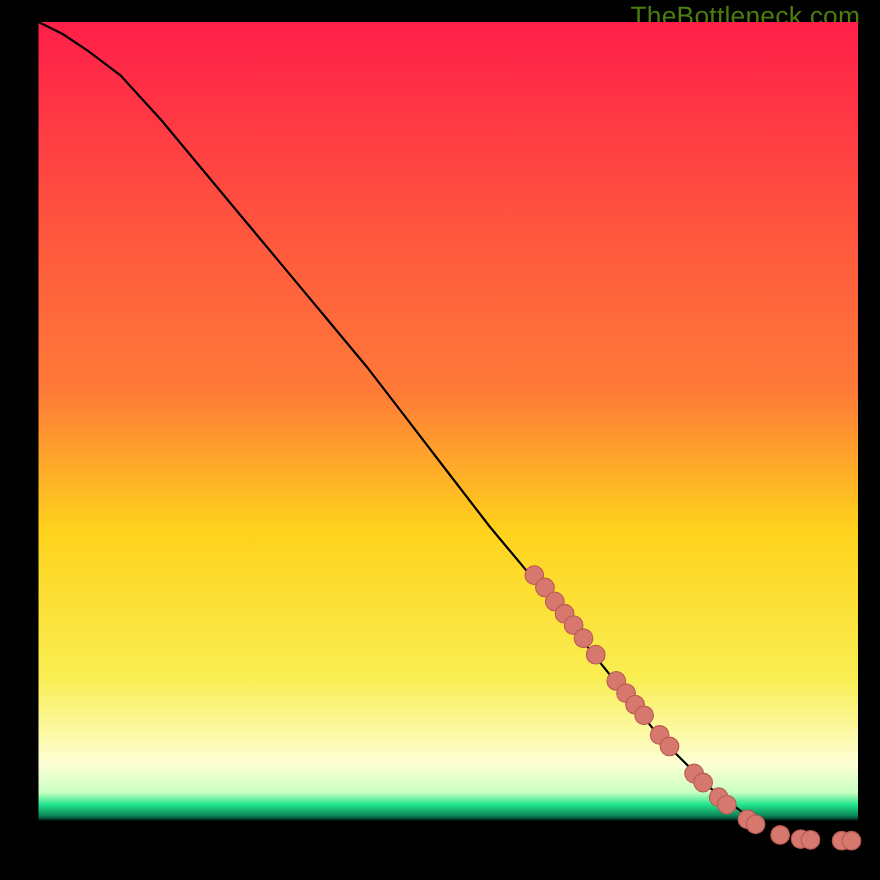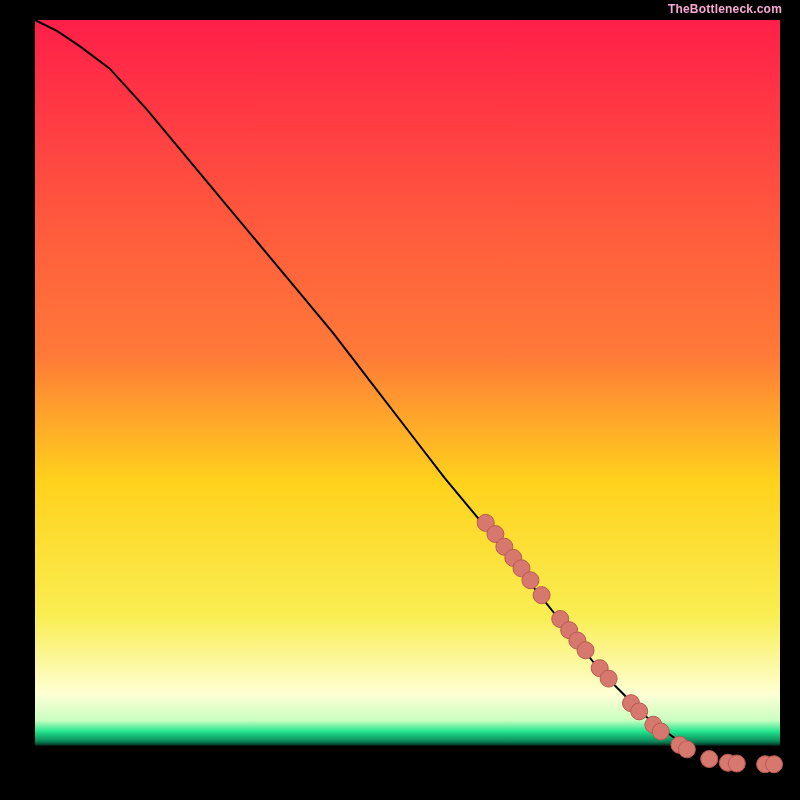--- a/index.html
+++ b/index.html
@@ -8,23 +8,23 @@
     width: 800px;
     height: 800px;
     background: #000000;
     overflow: hidden;
     font-family: Arial, Helvetica, sans-serif;
   }
   .attribution {
     position: absolute;
     top: 2px;
     right: 18px;
-    color: #f9a8d4;
-    font-size: 12px;
-    font-weight: 700;
+    color: #4d7c0f;
+    font-size: 24px;
+    font-weight: 400;
     letter-spacing: 0.2px;
   }
   svg {
     position: absolute;
     left: 0;
     top: 0;
   }
 </style>
 </head>
 <body>

